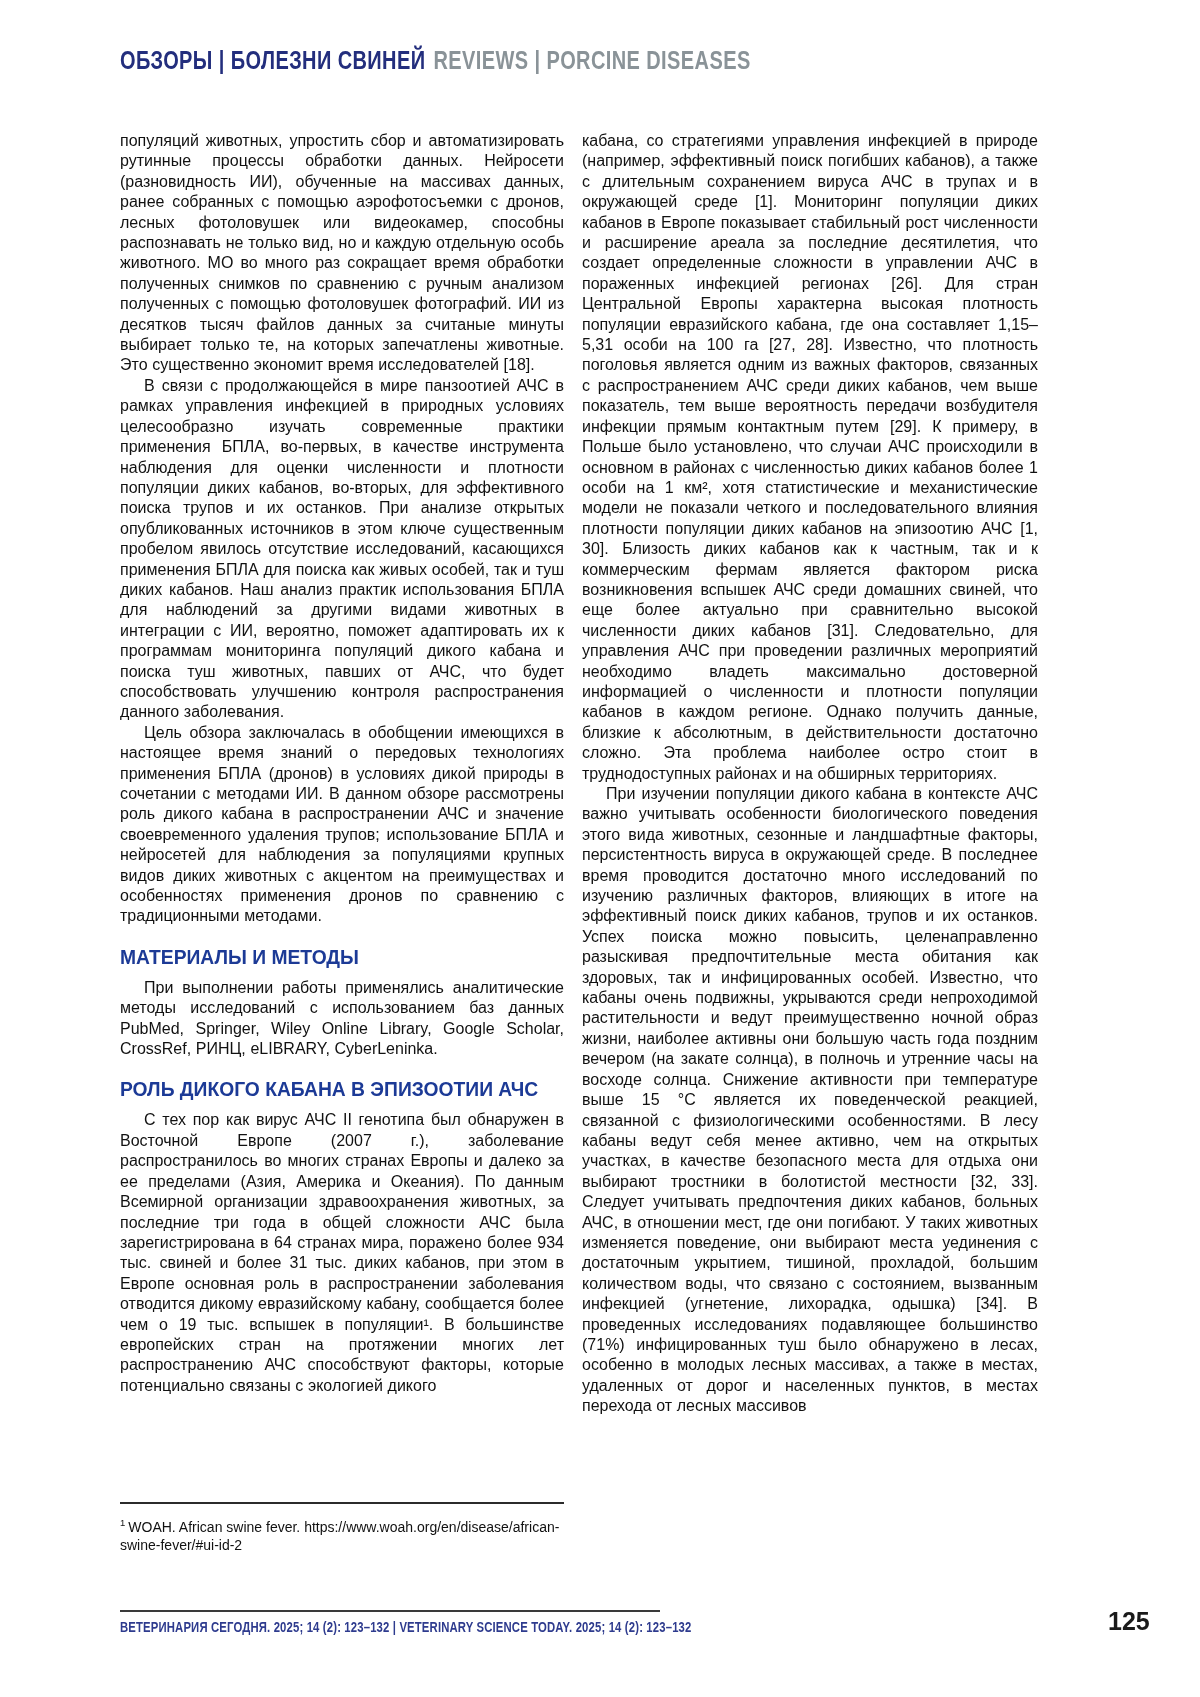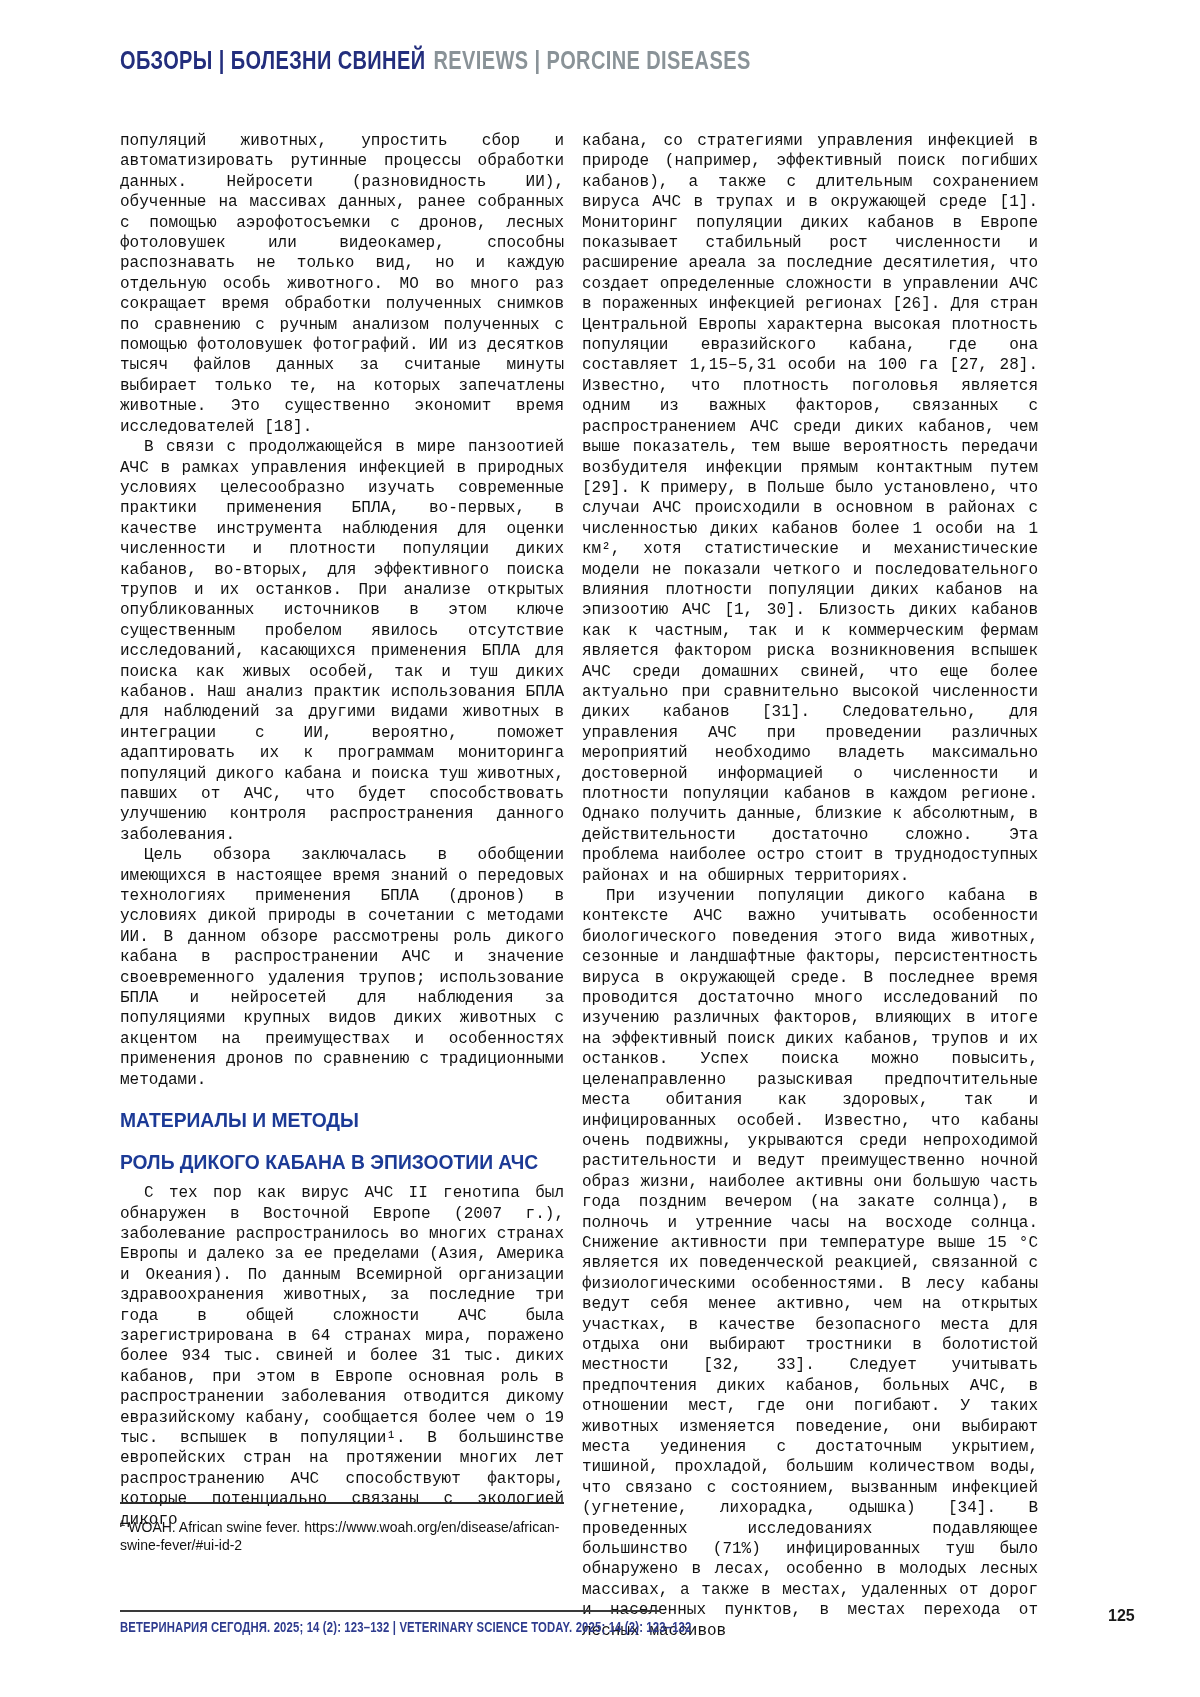--- a/index.html
+++ b/index.html
@@ -23,21 +23,21 @@
   .columns {
     position:absolute; left:120px; top:131px; width:918px;
     display:flex; gap:18px; align-items:flex-start;
   }
   .col { hyphens:auto; -webkit-hyphens:auto; }
   .col-left  { width:444px; }
   .col-right { width:456px; }
 
   .col p {
     font-size:16px; line-height:20.4px; text-align:justify;
-    color:#111111; word-spacing:0.2px;font-family:Liberation Mono, monospace;
+    color:#111111; word-spacing:0.2px;
   }
   .col p.ind { text-indent:24px; }
 
   .sec-heading {
     font-size:20.5px; font-weight:700; color:#1c3a96;
     margin:18px 0 9px 0; white-space:nowrap;
     transform:scaleX(0.94); transform-origin:0 50%;
   }
 
   
@@ -54,36 +54,37 @@
     background:#3a3a3a;
   }
   .footer-cite {
     position:absolute; left:120px; top:1619px;
     transform:scaleX(0.78); transform-origin:0 0;
     white-space:nowrap; font-weight:700; font-size:14.5px; color:#2e3b8e;
     letter-spacing:0.2px;
   }
   .page-number {
     position:absolute; left:1108px; top:1607px;
-    font-size:16px; font-weight:700; color:#1a1a1a;
+    font-size:25px; font-weight:700; color:#1a1a1a;
   }
 </style>
 </head>
 <body>
 
 <header class="running-head">
   <span class="ru">ОБЗОРЫ | БОЛЕЗНИ СВИНЕЙ</span><span class="en">REVIEWS | PORCINE DISEASES</span>
 </header>
 
 <main class="columns">
   <section class="col col-left">
     <p>популяций животных, упростить сбор и автоматизировать рутинные процессы обработки данных. Нейросети (разновидность ИИ), обученные на массивах данных, ранее собранных с помощью аэрофотосъемки с дронов, лесных фотоловушек или видеокамер, способны распознавать не только вид, но и каждую отдельную особь животного. МО во много раз сокращает время обработки полученных снимков по сравнению с ручным анализом полученных с помощью фотоловушек фотографий. ИИ из десятков тысяч файлов данных за считаные минуты выбирает только те, на которых запечатлены животные. Это существенно экономит время исследователей [18].</p>
     <p class="ind">В связи с продолжающейся в мире панзоотией АЧС в рамках управления инфекцией в природных условиях целесообразно изучать современные практики применения БПЛА, во-первых, в качестве инструмента наблюдения для оценки численности и плотности популяции диких кабанов, во-вторых, для эффективного поиска трупов и их останков. При анализе открытых опубликованных источников в этом ключе существенным пробелом явилось отсутствие исследований, касающихся применения БПЛА для поиска как живых особей, так и туш диких кабанов. Наш анализ практик использования БПЛА для наблюдений за другими видами животных в интеграции с ИИ, вероятно, поможет адаптировать их к программам мониторинга популяций дикого кабана и поиска туш животных, павших от АЧС, что будет способствовать улучшению контроля распространения данного заболевания.</p>
     <p class="ind">Цель обзора заключалась в обобщении имеющихся в настоящее время знаний о передовых технологиях применения БПЛА (дронов) в условиях дикой природы в сочетании с методами ИИ. В данном обзоре рассмотрены роль дикого кабана в распространении АЧС и значение своевременного удаления трупов; использование БПЛА и нейросетей для наблюдения за популяциями крупных видов диких животных с акцентом на преимуществах и особенностях применения дронов по сравнению с традиционными методами.</p>
     <h2 class="sec-heading">МАТЕРИАЛЫ И МЕТОДЫ</h2>
+    <p class="ind">При выполнении работы применялись аналитические методы исследований с использованием баз данных PubMed, Springer, Wiley Online Library, Google Scholar, CrossRef, РИНЦ, eLIBRARY, CyberLeninka.</p>
     <h2 class="sec-heading">РОЛЬ ДИКОГО КАБАНА В ЭПИЗООТИИ АЧС</h2>
     <p class="ind">С тех пор как вирус АЧС II генотипа был обнаружен в Восточной Европе (2007 г.), заболевание распространилось во многих странах Европы и далеко за ее пределами (Азия, Америка и Океания). По данным Всемирной организации здравоохранения животных, за последние три года в общей сложности АЧС была зарегистрирована в 64 странах мира, поражено более 934 тыс. свиней и более 31 тыс. диких кабанов, при этом в Европе основная роль в распространении заболевания отводится дикому евразийскому кабану, сообщается более чем о 19 тыс. вспышек в популяции¹. В большинстве европейских стран на протяжении многих лет распространению АЧС способствуют факторы, которые потенциально связаны с экологией дикого</p>
   </section>
 
   <section class="col col-right">
     <p>кабана, со стратегиями управления инфекцией в природе (например, эффективный поиск погибших кабанов), а также с длительным сохранением вируса АЧС в трупах и в окружающей среде [1]. Мониторинг популяции диких кабанов в Европе показывает стабильный рост численности и расширение ареала за последние десятилетия, что создает определенные сложности в управлении АЧС в пораженных инфекцией регионах [26]. Для стран Центральной Европы характерна высокая плотность популяции евразийского кабана, где она составляет 1,15–5,31 особи на 100 га [27, 28]. Известно, что плотность поголовья является одним из важных факторов, связанных с распространением АЧС среди диких кабанов, чем выше показатель, тем выше вероятность передачи возбудителя инфекции прямым контактным путем [29]. К примеру, в Польше было установлено, что случаи АЧС происходили в основном в районах с численностью диких кабанов более 1 особи на 1 км², хотя статистические и механистические модели не показали четкого и последовательного влияния плотности популяции диких кабанов на эпизоотию АЧС [1, 30]. Близость диких кабанов как к частным, так и к коммерческим фермам является фактором риска возникновения вспышек АЧС среди домашних свиней, что еще более актуально при сравнительно высокой численности диких кабанов [31]. Следовательно, для управления АЧС при проведении различных мероприятий необходимо владеть максимально достоверной информацией о численности и плотности популяции кабанов в каждом регионе. Однако получить данные, близкие к абсолютным, в действительности достаточно сложно. Эта проблема наиболее остро стоит в труднодоступных районах и на обширных территориях.</p>
     <p class="ind">При изучении популяции дикого кабана в контексте АЧС важно учитывать особенности биологического поведения этого вида животных, сезонные и ландшафтные факторы, персистентность вируса в окружающей среде. В последнее время проводится достаточно много исследований по изучению различных факторов, влияющих в итоге на эффективный поиск диких кабанов, трупов и их останков. Успех поиска можно повысить, целенаправленно разыскивая предпочтительные места обитания как здоровых, так и инфицированных особей. Известно, что кабаны очень подвижны, укрываются среди непроходимой растительности и ведут преимущественно ночной образ жизни, наиболее активны они большую часть года поздним вечером (на закате солнца), в полночь и утренние часы на восходе солнца. Снижение активности при температуре выше 15 °С является их поведенческой реакцией, связанной с физиологическими особенностями. В лесу кабаны ведут себя менее активно, чем на открытых участках, в качестве безопасного места для отдыха они выбирают тростники в болотистой местности [32, 33]. Следует учитывать предпочтения диких кабанов, больных АЧС, в отношении мест, где они погибают. У таких животных изменяется поведение, они выбирают места уединения с достаточным укрытием, тишиной, прохладой, большим количеством воды, что связано с состоянием, вызванным инфекцией (угнетение, лихорадка, одышка) [34]. В проведенных исследованиях подавляющее большинство (71%) инфицированных туш было обнаружено в лесах, особенно в молодых лесных массивах, а также в местах, удаленных от дорог и населенных пунктов, в местах перехода от лесных массивов</p>
   </section>
 </main>
 

